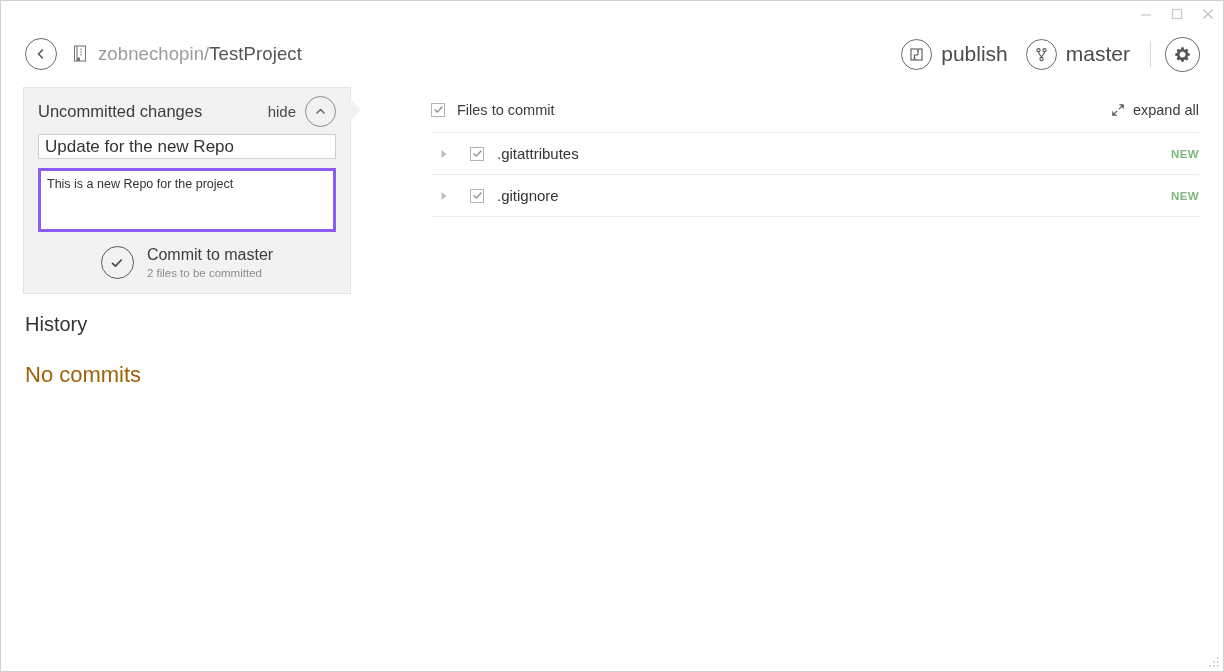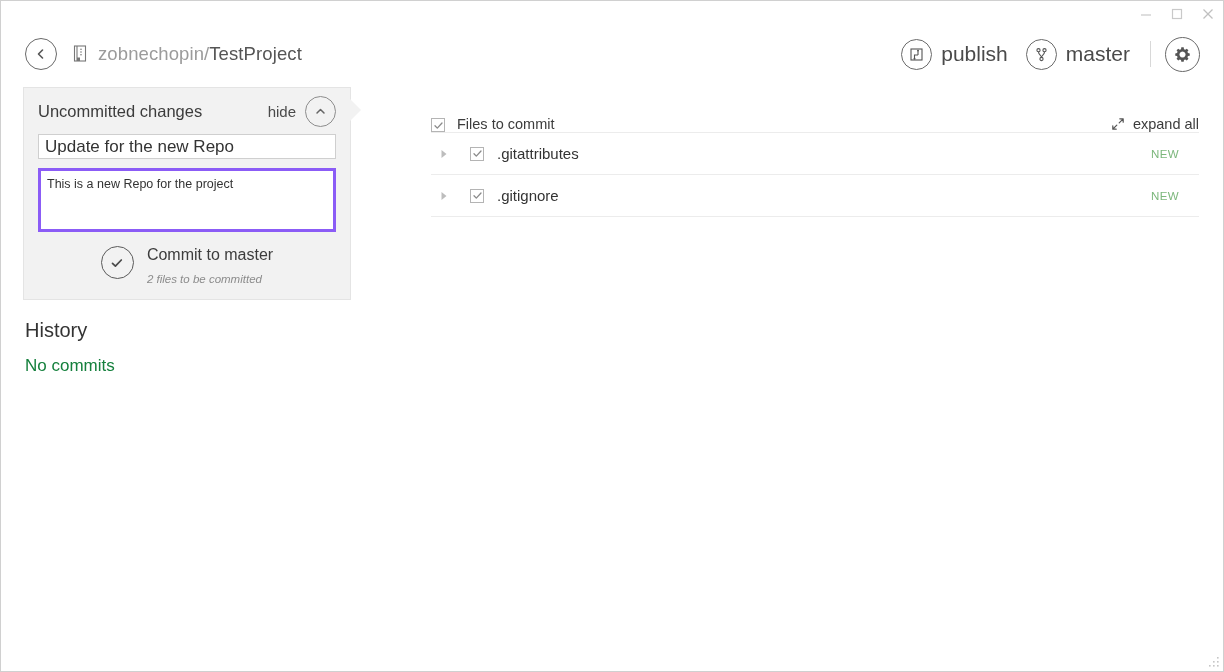--- a/index.html
+++ b/index.html
@@ -206,22 +206,21 @@
   }
   .commit-text { margin-left: 13px; }
   .commit-main {
     font-size: 16px;
     color: #3c3c3c;
     line-height: 1.1;
   }
   .commit-sub {
     font-size: 11.5px;
     color: #8c8c8c;
-    margin-top: 9px;
-    font-style: italic;
+    margin-top: 3px;
   }
   .uc-pointer {
     position: absolute;
     right: -11px;
     top: 11px;
     width: 0; height: 0;
     border-top: 11px solid transparent;
     border-bottom: 11px solid transparent;
     border-left: 11px solid #f2f2f2;
   }
@@ -231,35 +230,35 @@
     padding-left: 2px;
   }
   .history-title {
     font-size: 20px;
     color: #333333;
     font-weight: normal;
     margin: 0;
     line-height: 1.25;
   }
   .history-empty {
-    font-size: 17px;
-    color: #15803d;
-    margin-top: 13px;
+    font-size: 22px;
+    color: #a16207;
+    margin-top: 25px;
   }
 
   
   .right-col {
     position: absolute;
     top: 86px;
     left: 430px;
     right: 24px;
   }
   .files-head {
     display: flex;
-    align-items: flex-end;
+    align-items: center;
     height: 45px;
   }
   .chk {
     width: 14px; height: 14px;
     border: 1px solid #b4b4b4;
     background: #ffffff;
     box-sizing: border-box;
     display: flex;
     align-items: center;
     justify-content: center;
@@ -304,21 +303,22 @@
   .file-name {
     margin-left: 13px;
     font-size: 15px;
     color: #333333;
   }
   .file-spacer { flex: 1 1 auto; }
   .badge-new {
     font-size: 11.5px;
     color: #7cb77c;
     letter-spacing: .4px;
-    margin-right: 20px;
+    margin-right: 0;
+    font-weight: bold;
   }
 
   .resize-grip {
     position: absolute;
     right: 3px;
     bottom: 3px;
     width: 14px;
     height: 14px;
   }
 </style>

